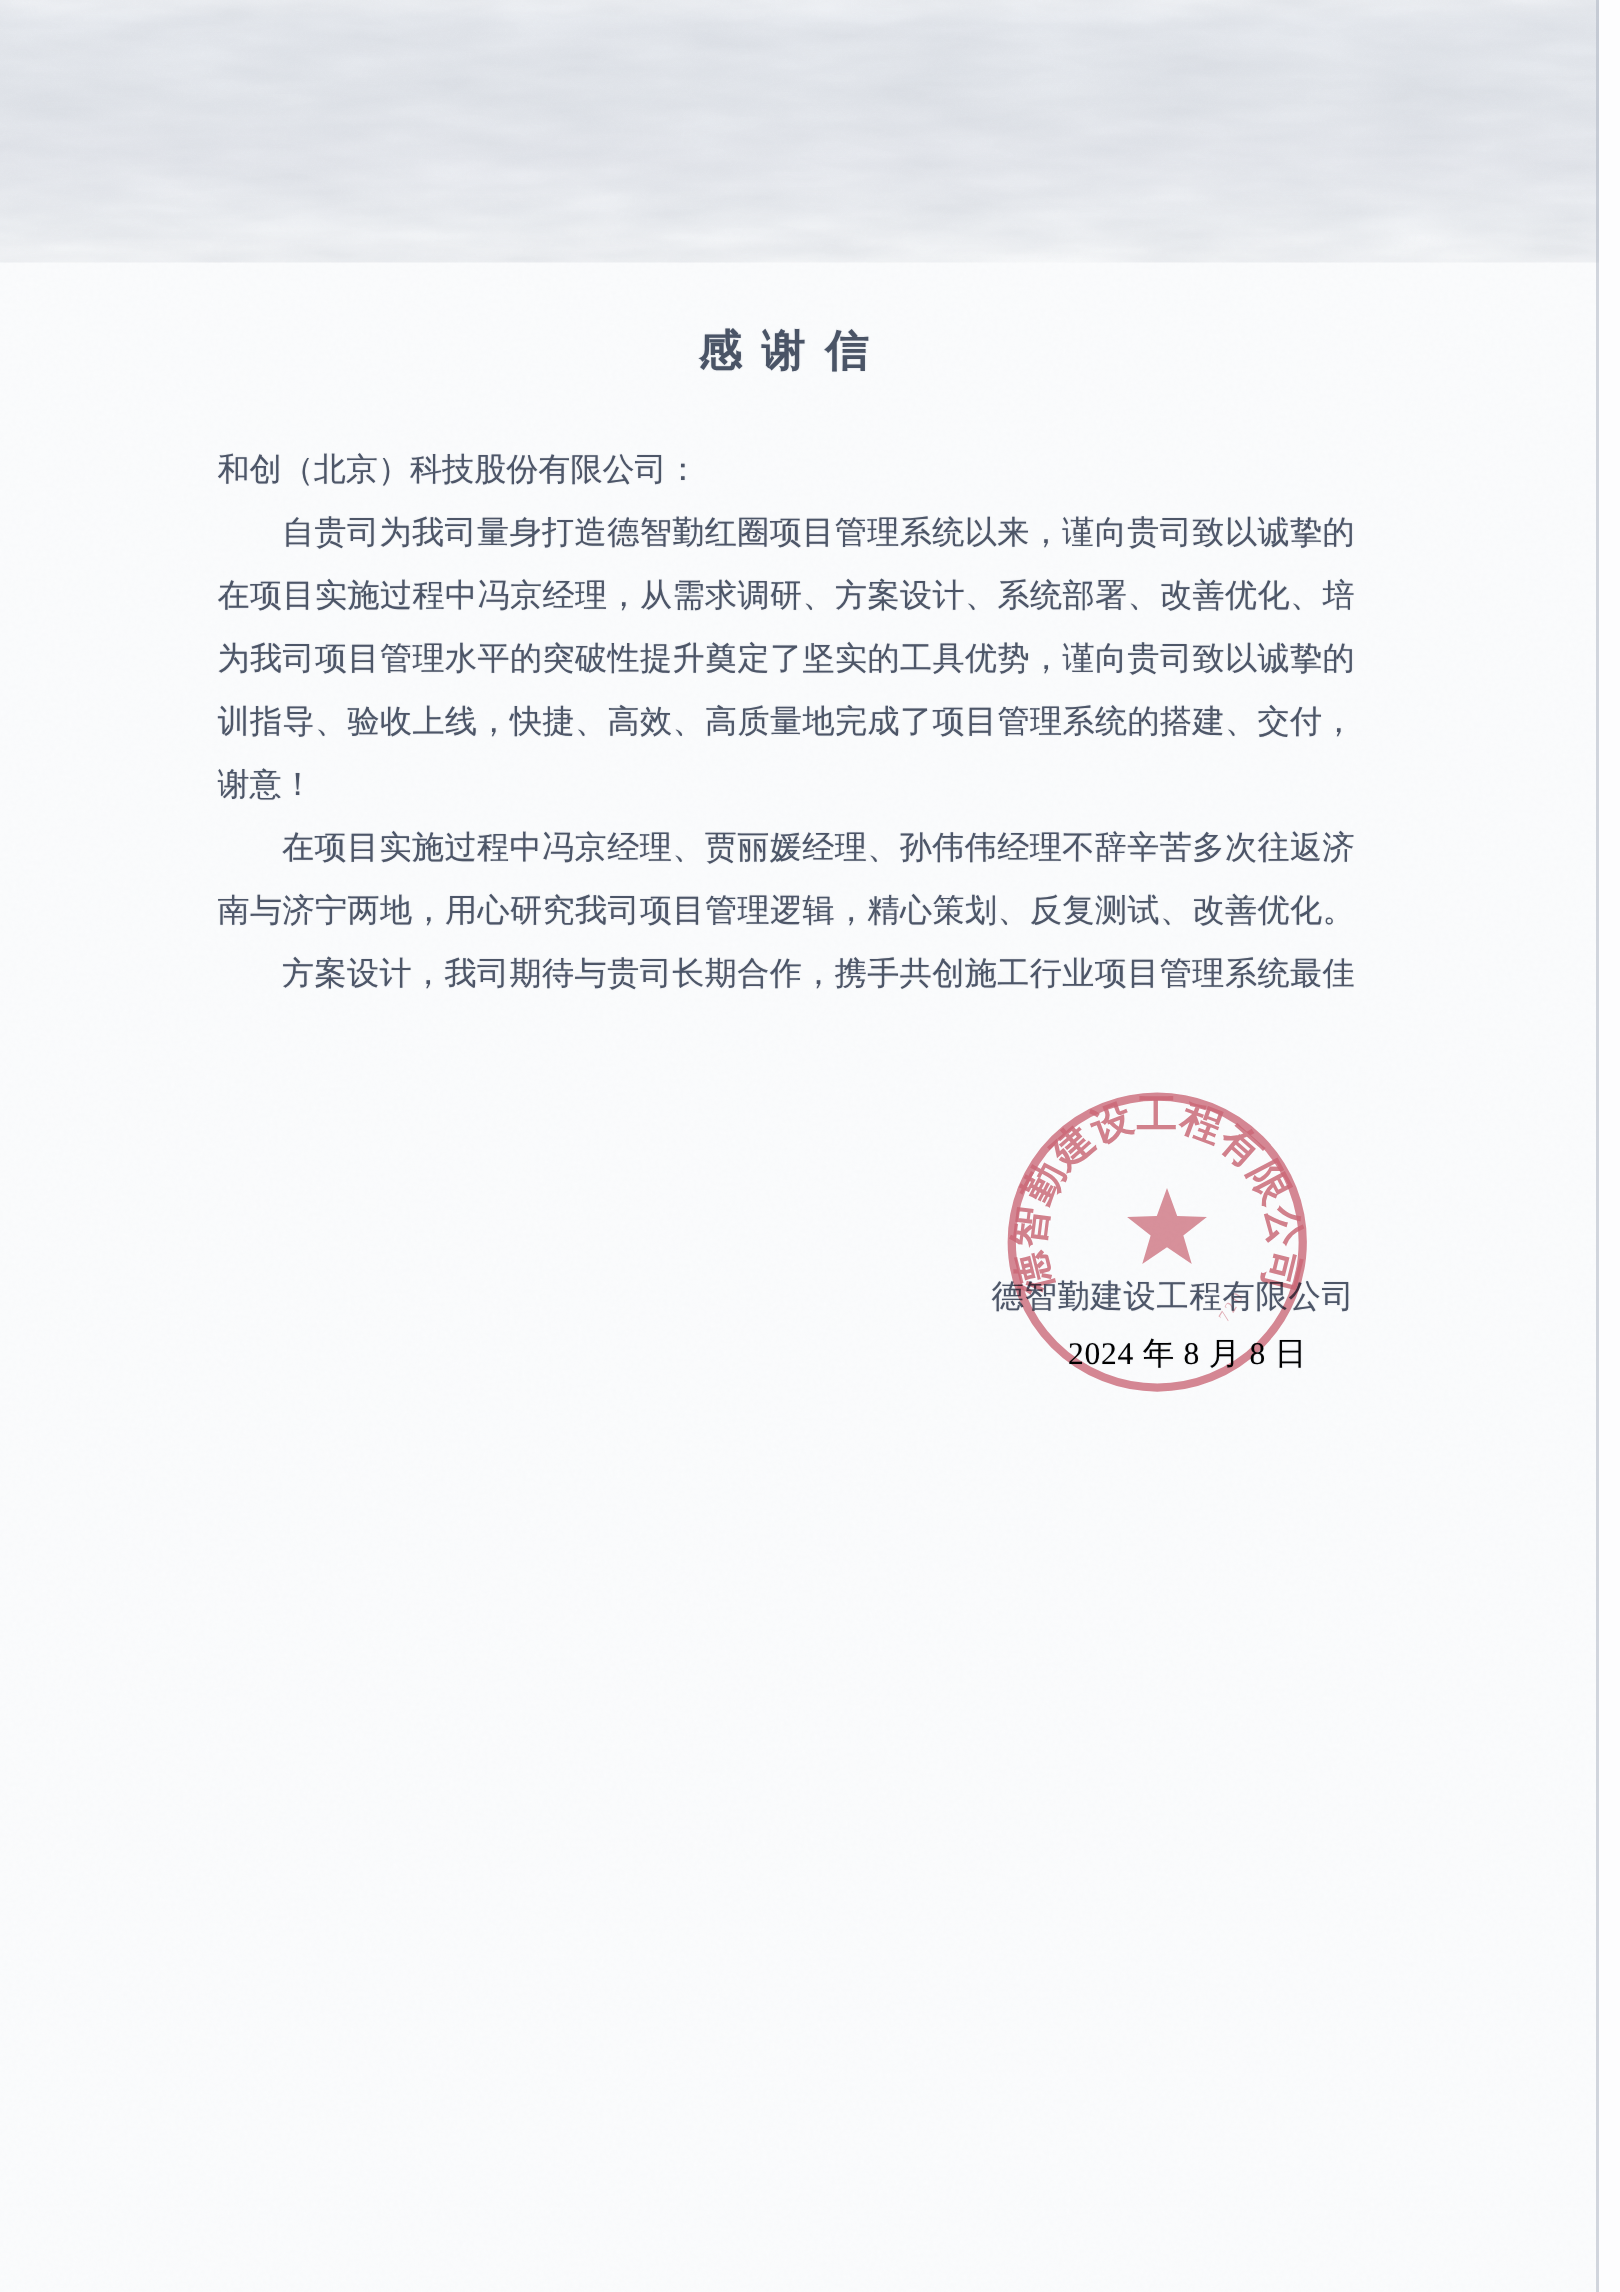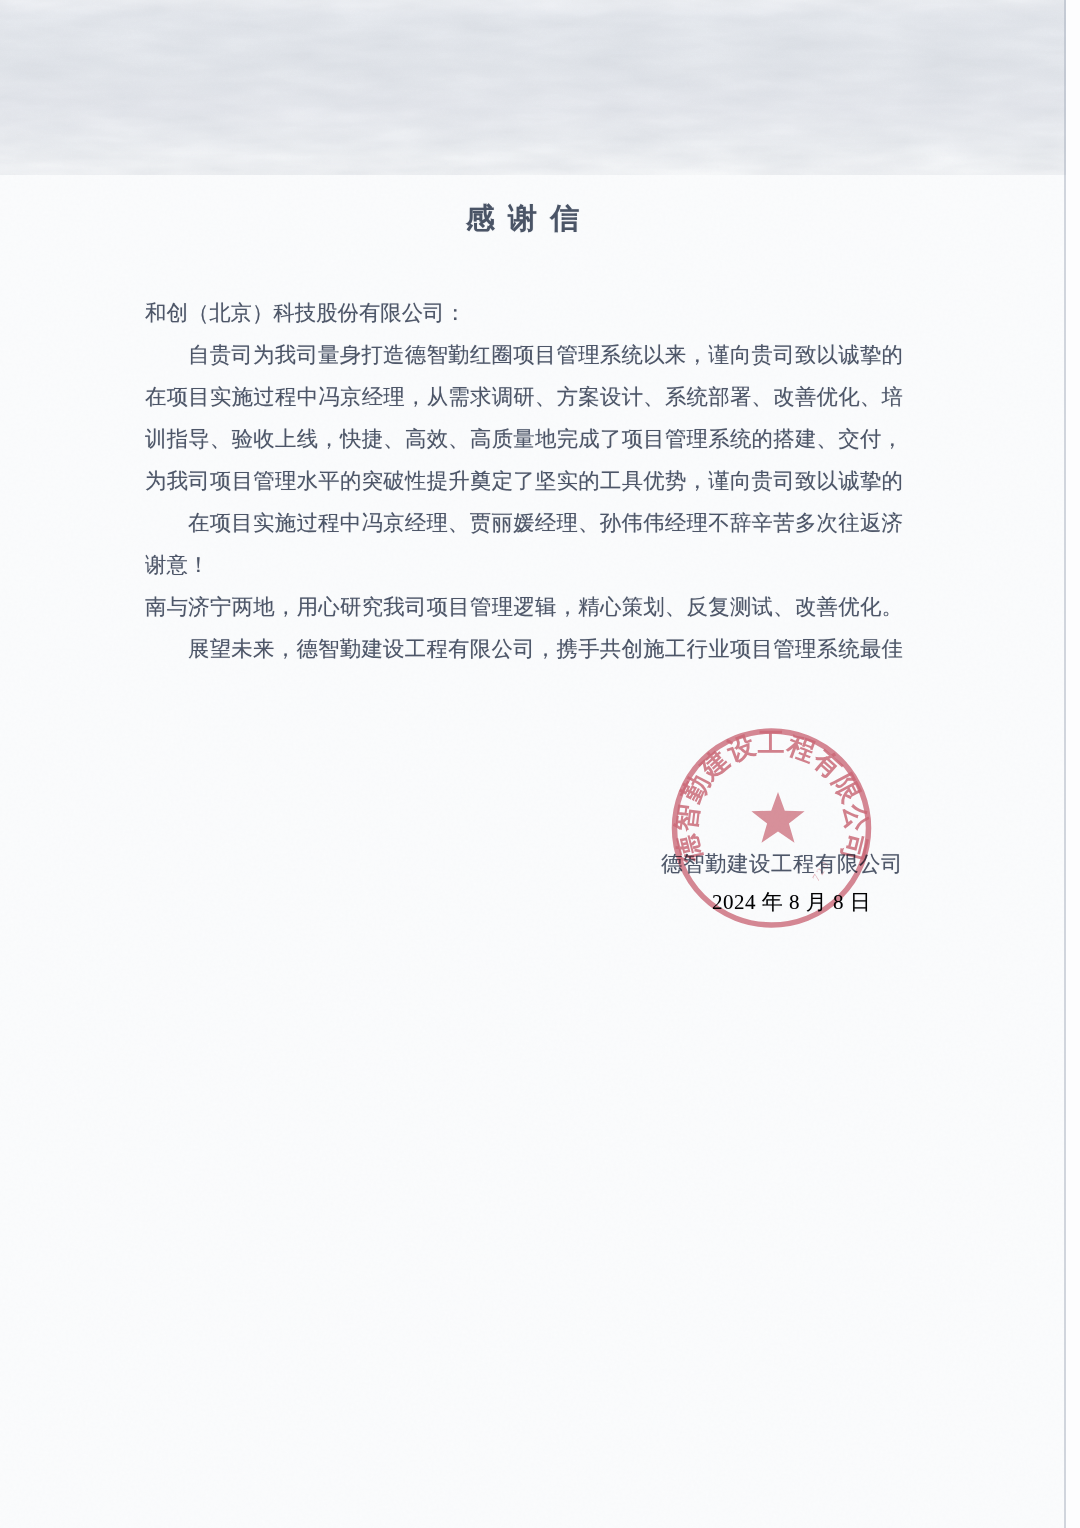--- a/index.html
+++ b/index.html
@@ -37,21 +37,21 @@
     background: #fdfdfe;
   }
   .edge-line {
     position: absolute; top: 0; right: 14px;
     width: 2px; height: 100%;
     background: rgba(168, 176, 190, .5);
   }
 
   .title {
     position: absolute;
-    left: 145px; top: 204px;
+    left: 145px; top: 220px;
     width: 758px;
     text-align: center;
     font-size: 29px;
     line-height: 29px;
     font-weight: 600;
     letter-spacing: 3px;
     color: #4a5466;
     text-shadow: 0 0 1px rgba(74, 84, 102, .35);
   }
 
@@ -134,26 +134,26 @@
 
   <div class="right-strip"></div>
   <div class="edge-line"></div>
 
   <div class="title">感 谢 信</div>
 
   <div class="letter-body">
     <div class="line end">和创（北京）科技股份有限公司：</div>
     <div class="line indent">自贵司为我司量身打造德智勤红圈项目管理系统以来，谨向贵司致以诚挚的</div>
     <div class="line">在项目实施过程中冯京经理，从需求调研、方案设计、系统部署、改善优化、培</div>
+    <div class="line">为我司项目管理水平的突破性提升奠定了坚实的工具优势，谨向贵司致以诚挚的</div>
     <div class="line">训指导、验收上线，快捷、高效、高质量地完成了项目管理系统的搭建、交付，</div>
-    <div class="line">为我司项目管理水平的突破性提升奠定了坚实的工具优势，谨向贵司致以诚挚的</div>
+    <div class="line end">谢意！</div>
     <div class="line indent">在项目实施过程中冯京经理、贾丽媛经理、孙伟伟经理不辞辛苦多次往返济</div>
-    <div class="line end">谢意！</div>
     <div class="line">南与济宁两地，用心研究我司项目管理逻辑，精心策划、反复测试、改善优化。</div>
-    <div class="line indent">展望未来，德智勤建设工程有限公司，携手共创施工行业项目管理系统最佳</div>
+    <div class="line indent">方案设计，我司期待与贵司长期合作，携手共创施工行业项目管理系统最佳</div>
   </div>
 
   <div class="sig-company">德智勤建设工程有限公司</div>
   <div class="sig-date">2024 年 8 月 8 日</div>
 
   <svg class="stamp" viewBox="0 0 212 212" width="212" height="212">
     <circle cx="105.5" cy="106" r="97" fill="none" stroke-width="5.5" opacity="0.78" stroke="#c95a6a"></circle>
     <polygon points="0,-28 6.8,-9.3 26.6,-8.7 10.9,3.6 16.5,22.7 0,11.5 -16.5,22.7 -10.9,3.6 -26.6,-8.7 -6.8,-9.3" transform="translate(112,98)" opacity="0.72" fill="#c95a6a"></polygon>
     <path id="sealArc" d="M 36.6 138.1 A 76 76 0 1 1 174.4 138.1" fill="none"></path>
     <text font-size="27" font-weight="bold" letter-spacing="0.5" opacity="0.82" font-family="Liberation Serif, DejaVu Serif, serif" fill="#c95a6a">

